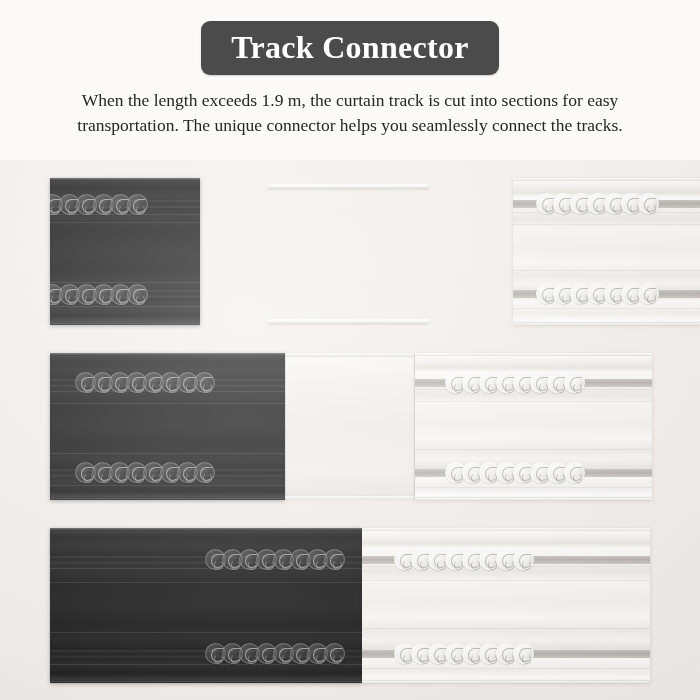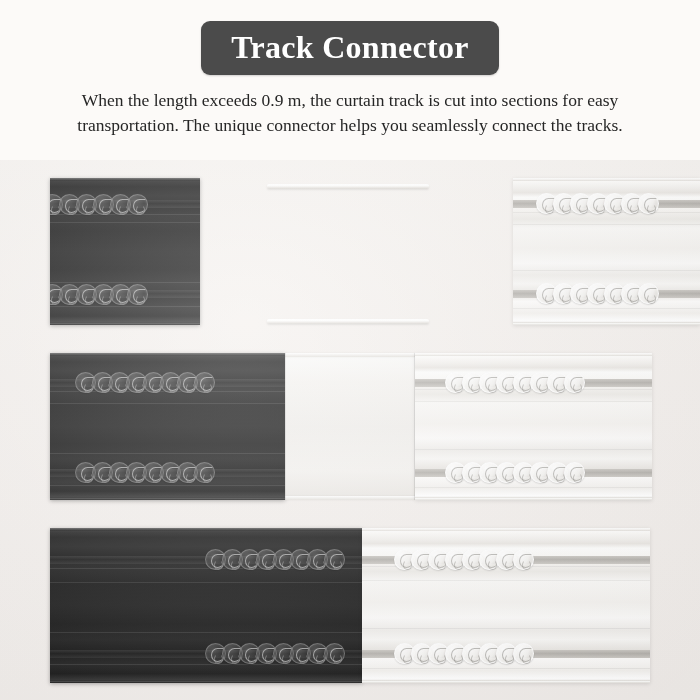--- a/index.html
+++ b/index.html
@@ -273,21 +273,21 @@
 </style>
 </head>
 <body>
 
 <div id="page">
 
   <div class="header-block">
     <div class="title-badge">
       <div class="title-text">Track Connector</div>
     </div>
-    <div class="subtitle">When the length exceeds 0.9 m, the curtain track is cut into sections for easy transportation. The unique connector helps you seamlessly connect the tracks.</div>
+    <div class="subtitle">When the length exceeds 1.9 m, the curtain track is cut into sections for easy transportation. The unique connector helps you seamlessly connect the tracks.</div>
   </div>
 
   <div class="photo-area">
 
     <div class="track black" style="left:50px; top:18px; width:150px; height:147px;">
       <div class="lip-top"></div>
       <div class="groove" style="top:36px;"></div>
       <div class="groove" style="top:44px;"></div>
       <div class="groove" style="top:104px;"></div>
       <div class="groove" style="top:128px;"></div>

